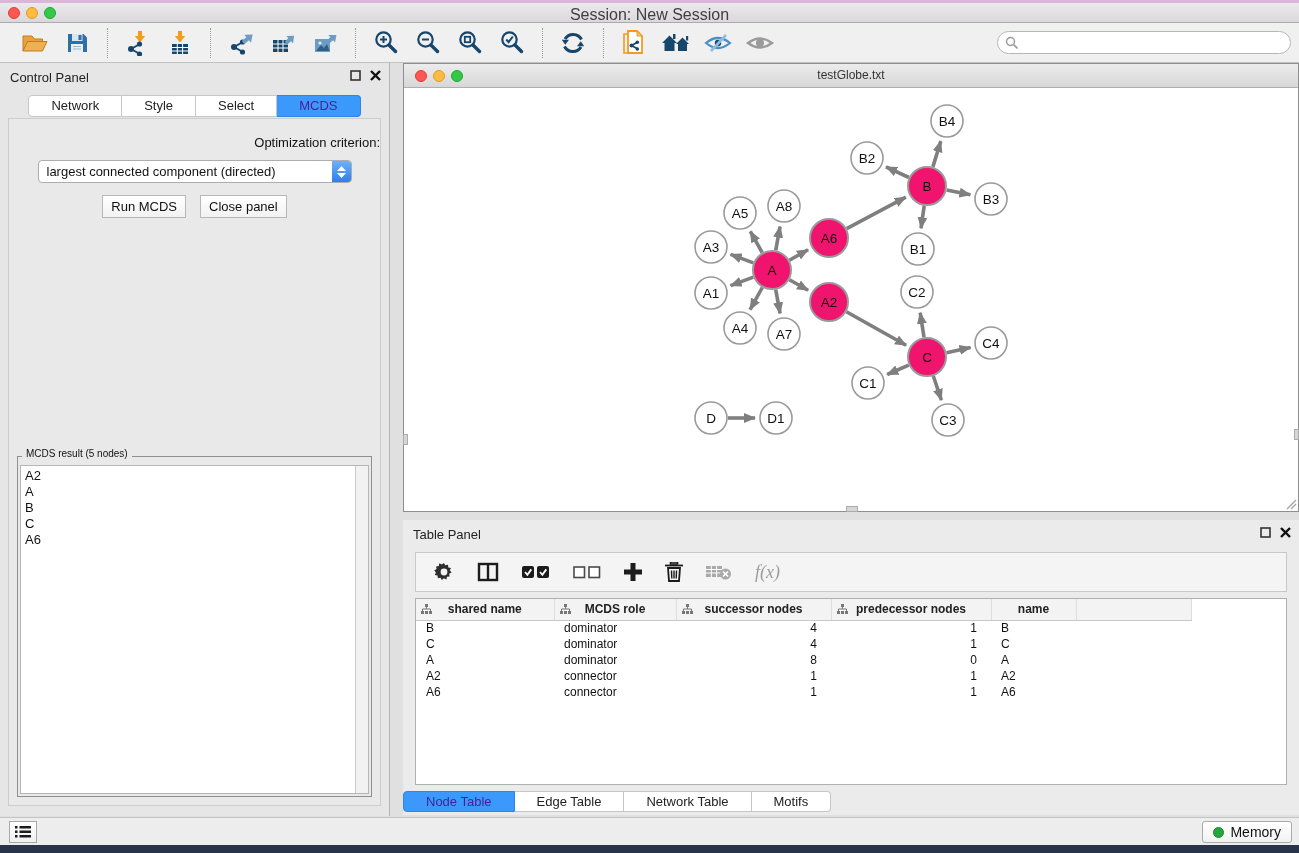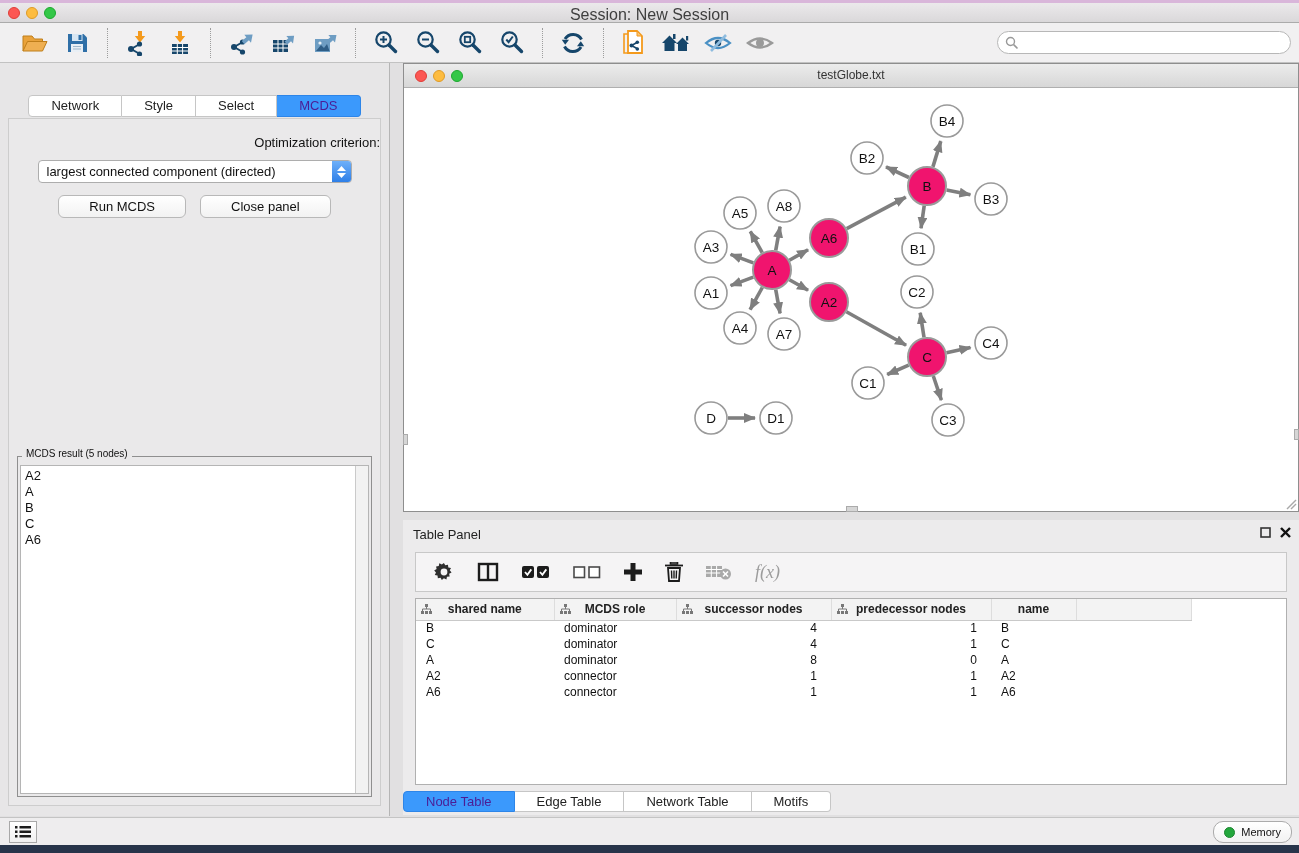--- a/index.html
+++ b/index.html
@@ -39,22 +39,22 @@
   .tabseg .tab:last-child{border-radius:0 4px 4px 0}
   .tabseg .tab.active{background:#3B99FC;border-color:#2D85E8;color:#4c1d95}
   .cp-content{position:absolute;left:8px;right:8px;top:55px;bottom:10px;background:#EAE9EA;
     border:1px solid #CDCDCD}
   .opt-label{margin-top:16px;text-align:right;font-size:13px;color:#111}
   .mac-select{position:relative;margin:10px auto 0;width:314px;height:23px;background:#fff;
     border:1px solid #ADADAD;border-radius:4px;font-size:13px;line-height:21px;padding-left:8px;color:#111}
   .mac-select .stepper{position:absolute;right:0;top:0;width:19px;height:21px;border-radius:0 3px 3px 0;
     background:linear-gradient(#6FB0F9,#2E7FE8);display:flex;flex-direction:column;align-items:center;justify-content:center;gap:2px}
   .btnrow{display:flex;justify-content:center;gap:14px;margin-top:12px}
-  .mac-btn{height:23px;padding:0 30px;font-size:13px;color:#111;background:linear-gradient(#FFFFFF,#F2F2F2);
-    border:1px solid #B8B8B8;border-radius:6px;cursor:default;font-family:"Liberation Sans",sans-serif}
+  .mac-btn{height:23px;padding:0 8px;font-size:13px;color:#111;background:linear-gradient(#FFFFFF,#F2F2F2);
+    border:1px solid #B8B8B8;border-radius:0;cursor:default;font-family:"Liberation Sans",sans-serif}
   .fieldset{position:absolute;left:8px;right:8px;top:337px;bottom:8px;border:1px solid #8F8F8F}
   .fieldset .legend{position:absolute;top:-9px;left:4px;background:#EAE9EA;padding:0 4px;font-size:10px;color:#111}
   .fs-list{position:absolute;left:2px;right:2px;top:8px;bottom:2px;background:#fff;border:1px solid #B5B5B5}
   .fs-scroll{position:absolute;right:0;top:0;bottom:0;width:13px;background:#F2F2F2;border-left:1px solid #CACACA}
   .fs-items{position:absolute;left:4px;top:2px;right:16px;font-size:13px;line-height:16px;color:#111}
   
   .netwin{position:absolute;left:403px;top:63px;width:896px;height:449px;background:#fff;border:1px solid #8E8E8E}
   .net-titlebar{position:relative;height:24px;background:linear-gradient(#ECECEC,#D7D7D7);border-bottom:1px solid #AFAFAF}
   .net-titlebar .dots{left:11px;top:6px}
   .net-titlebar .ntitle{position:absolute;left:0;right:0;top:4px;text-align:center;font-size:12px;color:#333}
@@ -75,21 +75,21 @@
   table.grid td{height:16px;font-size:12px;color:#111;white-space:nowrap;overflow:hidden}
   td.al{padding-left:10px;text-align:left}
   td.ar{padding-right:14px;text-align:right}
   .tp-tabs{position:absolute;left:0;right:0;bottom:3px;display:flex;justify-content:flex-start}
   .tp-tabs .tab{height:21px;line-height:19px;font-size:13px}
   
   .statusbar{position:absolute;left:0;top:817px;width:100%;height:28px;background:#EEEDEE;border-top:1px solid #C4C4C4}
   .listbtn{position:absolute;left:9px;top:3px;width:28px;height:22px;background:linear-gradient(#fff,#F0F0F0);
     border:1px solid #A8A8A8;display:flex;align-items:center;justify-content:center}
   .membtn{position:absolute;right:7px;top:3px;height:22px;padding:0 10px;background:linear-gradient(#fff,#F2F2F2);
-    border:1px solid #ABABAB;border-radius:10px;display:flex;align-items:center;gap:6px;font-size:11px;color:#111}
+    border:1px solid #ABABAB;border-radius:3px;display:flex;align-items:center;gap:6px;font-size:14px;color:#111}
   .memdot{width:11px;height:11px;border-radius:50%;background:#23A73D;border:1px solid #1B8630}
   .desktop-bottom{position:absolute;left:0;top:845px;width:100%;height:8px;background:#27344A}
 </style>
 </head>
 <body>
 
 <div class="screen">
   <div class="desktop-strip"></div>
 
   <div class="titlebar">
@@ -250,20 +250,32 @@
     <div class="searchwrap">
       <svg width="14" height="14" viewBox="0 0 14 14">
           <circle cx="5.5" cy="5.5" r="4" fill="none" stroke="#999" stroke-width="1.4"></circle>
           <line x1="8.6" y1="8.6" x2="12.5" y2="12.5" stroke="#999" stroke-width="1.6"></line>
         </svg>
       <input type="text" placeholder="" style="">
     </div>
   </div>
 
   <div class="cpanel">
+    <div class="phead">
+      <span class="ptitle">Control Panel</span>
+      <span class="pbtns">
+        <svg width="11" height="11">
+            <rect x="1" y="1" width="9" height="9" fill="none" stroke="#333" stroke-width="1.6"></rect>
+          </svg>
+        <svg width="11" height="11">
+            <line x1="1" y1="1" x2="10" y2="10" stroke="#111" stroke-width="2.4"></line>
+            <line x1="10" y1="1" x2="1" y2="10" stroke="#111" stroke-width="2.4"></line>
+          </svg>
+      </span>
+    </div>
     <div class="cp-tabs">
         <div class="tabseg" id="cp-tabseg">
           <span class="tab">Network</span>
           <span class="tab">Style</span>
           <span class="tab">Select</span>
           <span class="tab active">MCDS</span>
         </div>
       </div>
     <div class="cp-content">
       <div class="opt-label">Optimization criterion:</div>

